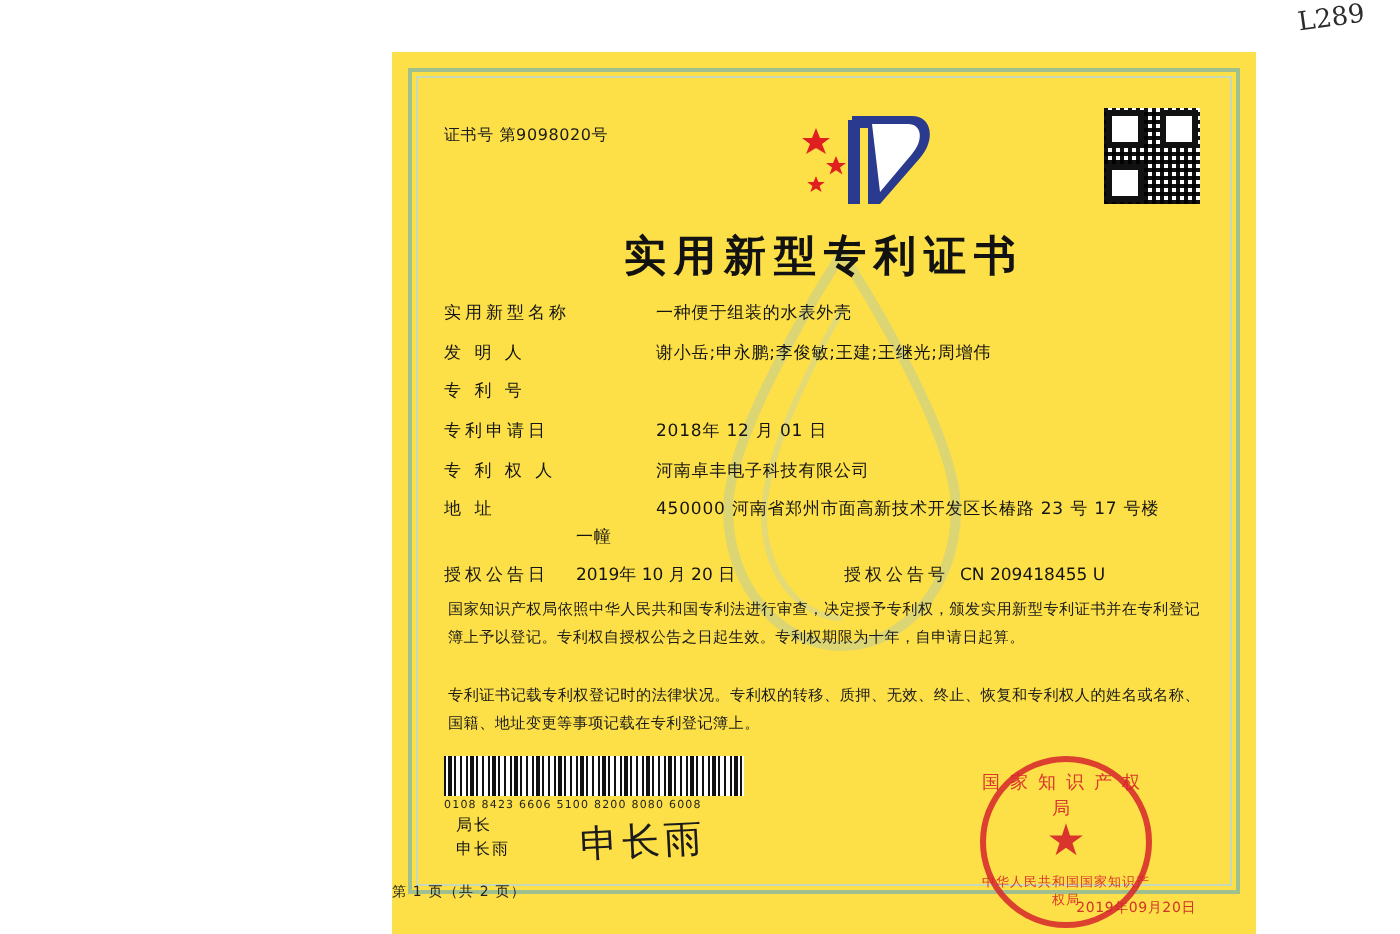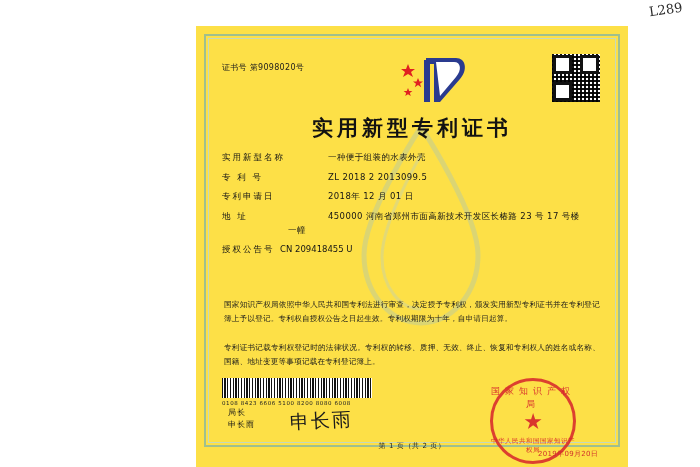--- a/index.html
+++ b/index.html
@@ -272,21 +272,20 @@
     font-size: 7px;
     color: #cf2a2a;
     letter-spacing: 0.3px;
     opacity: 0.95;
   }
   .page-no {
     position: absolute;
     left: 0;
     right: 0;
     bottom: 22px;
-    text-align: center;
     font-size: 7px;
     color: #222;
     letter-spacing: 0.6px;
   }
   .footer-note {
     position: absolute;
     left: 0;
     right: 0;
     bottom: 4px;
     text-align: center;
@@ -344,39 +343,50 @@
 
     <div class="title">实用新型专利证书</div>
 
     <div class="fields">
 
       <div class="row">
         <span class="lab">实用新型名称</span>
         <span class="val">一种便于组装的水表外壳</span>
       </div>
 
+      <div class="row">
+        <span class="lab">发 明 人</span>
+        <span class="val">谢小岳;申永鹏;李俊敏;王建;王继光;周增伟</span>
+      </div>
 
       <div class="row">
         <span class="lab">专 利 号</span>
-        <span class="val">ZL 2018 2 2013099.5</span>
       </div>
 
       <div class="row">
         <span class="lab">专利申请日</span>
         <span class="val">2018年 12 月 01 日</span>
       </div>
 
+      <div class="row">
+        <span class="lab">专 利 权 人</span>
+        <span class="val">河南卓丰电子科技有限公司</span>
+      </div>
 
       <div class="row">
         <span class="lab">地        址</span>
         <span class="val">450000  河南省郑州市面高新技术开发区长椿路 23 号 17 号楼</span>
       </div>
       <div class="addr-cont">一幢</div>
 
       <div class="row-2col">
+        <span class="cell c1">
+          <span class="lab">授权公告日</span>
+          <span class="val">2019年 10 月 20 日</span>
+        </span>
         <span class="cell c2">
           <span class="lab">授权公告号</span>
           <span class="val">CN 209418455 U</span>
         </span>
       </div>
 
     </div>
 
     <div class="para p1">国家知识产权局依照中华人民共和国专利法进行审查，决定授予专利权，颁发实用新型专利证书并在专利登记簿上予以登记。专利权自授权公告之日起生效。专利权期限为十年，自申请日起算。</div>
     <div class="para p2">专利证书记载专利权登记时的法律状况。专利权的转移、质押、无效、终止、恢复和专利权人的姓名或名称、国籍、地址变更等事项记载在专利登记簿上。</div>

